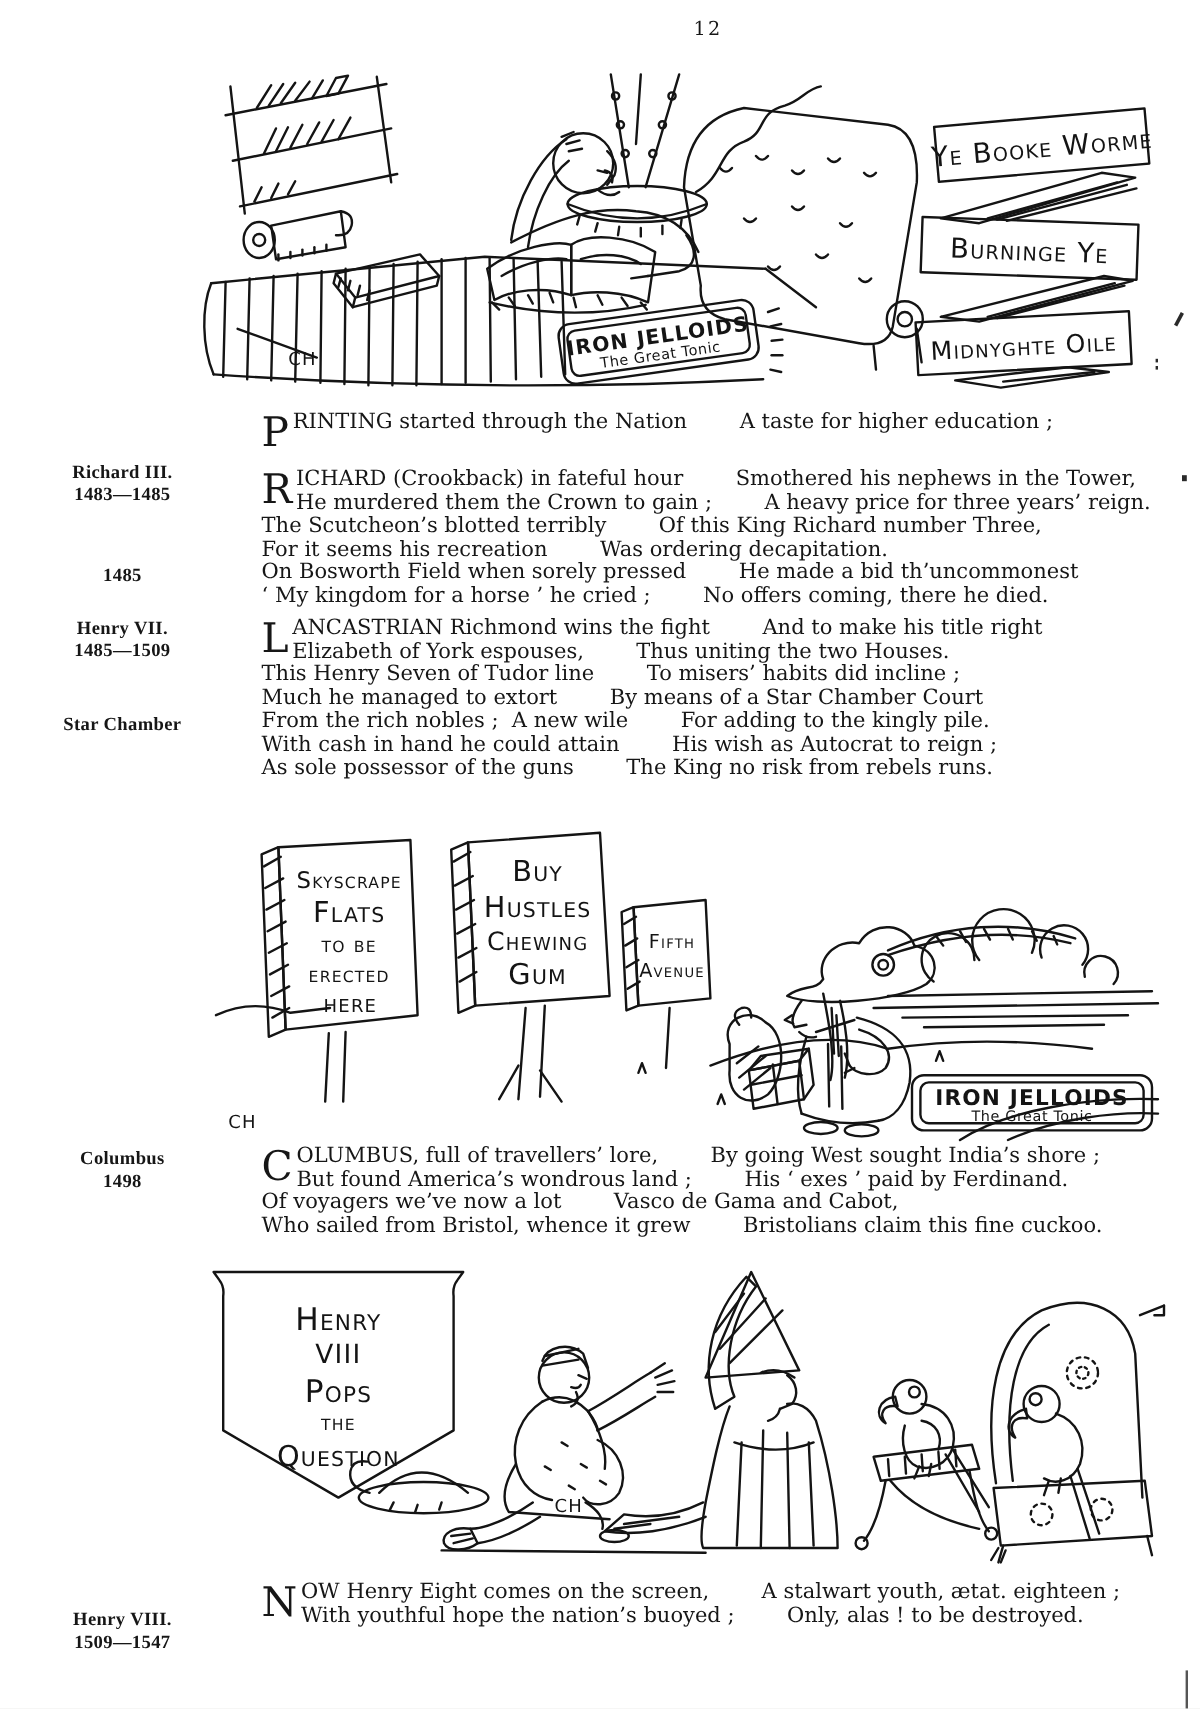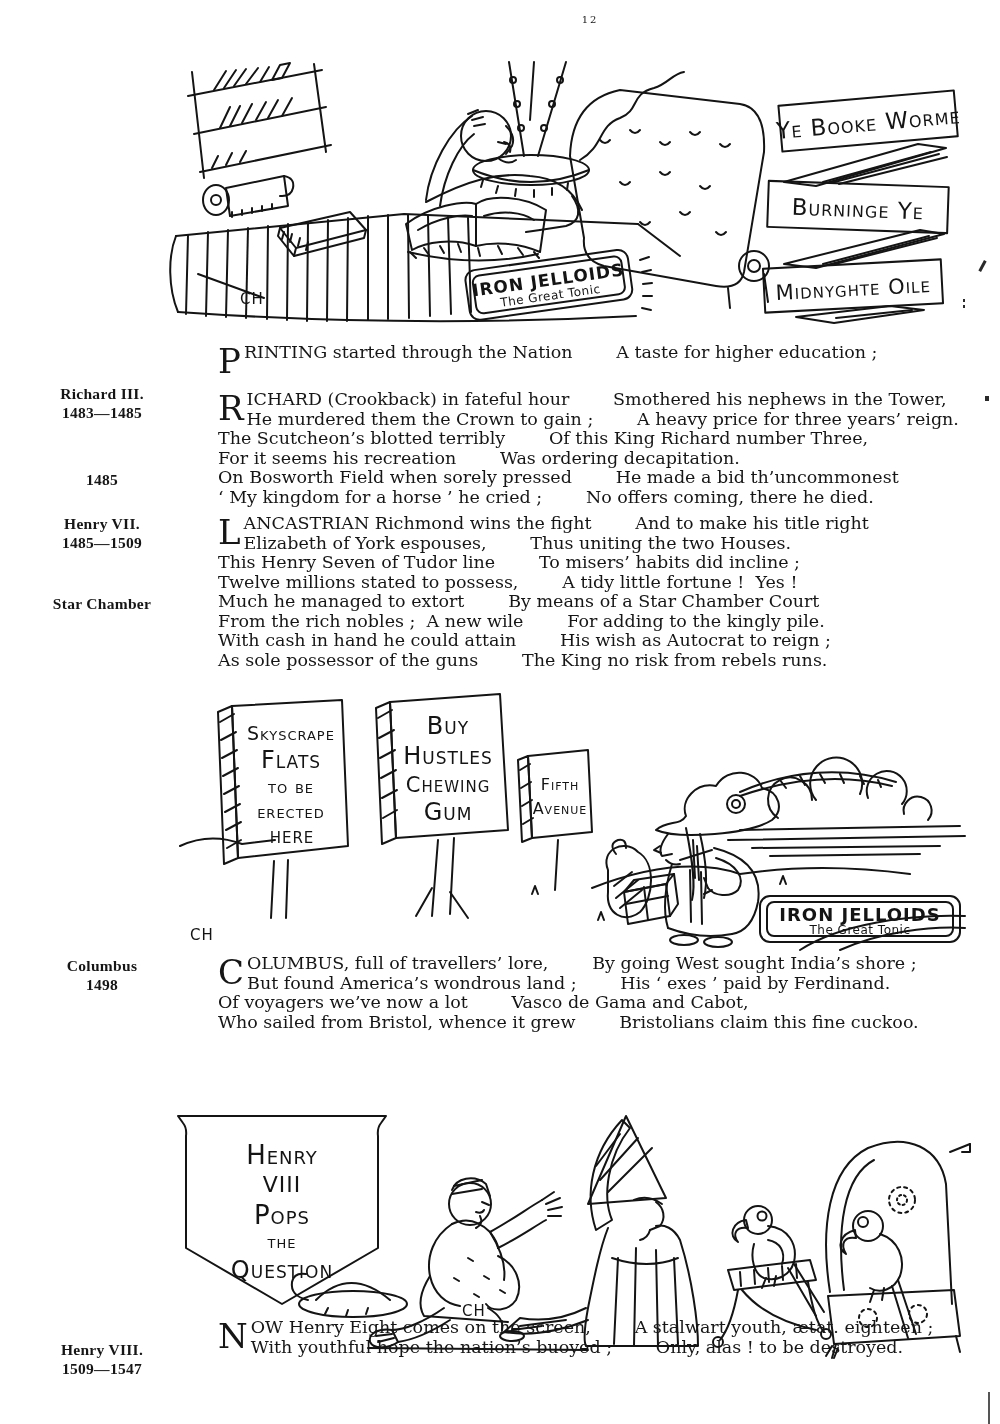--- a/index.html
+++ b/index.html
@@ -3,21 +3,21 @@
 <meta charset="utf-8">
 <style>
   html,body{margin:0;padding:0;background:#e8e8e4;}
   .page{
     position:relative;width:1000px;height:1424px;margin:0 auto;
     background:#ffffff;color:#161616;overflow:hidden;
     font-family:"DejaVu Serif", serif;
   }
   .pagenum{
     position:absolute;top:14px;left:540px;width:100px;text-align:center;
-    font-size:10px;letter-spacing:2px;
+    font-size:16px;letter-spacing:2px;
   }
   .margin-note{
     position:absolute;left:24px;width:156px;text-align:center;
     font-weight:bold;font-size:15.5px;line-height:19px;letter-spacing:.3px;font-family:Liberation Serif, serif;
   }
   .stanza{
     position:absolute;left:218px;width:756px;
     font-size:17.5px;line-height:19.5px;
   }
   .vline{white-space:pre;}
@@ -259,21 +259,20 @@
     <div class="vline">For it seems his recreation   Was ordering decapitation.</div>
     <div class="vline">On Bosworth Field when sorely pressed   He made a bid th’uncommonest</div>
     <div class="vline">‘ My kingdom for a horse ’ he cried ;   No offers coming, there he died.</div>
   </div>
 
   <div class="stanza" style="top:514px">
     <span class="dropcap">L</span>
     <div class="vline">ANCASTRIAN Richmond wins the fight   And to make his title right</div>
     <div class="vline">Elizabeth of York espouses,   Thus uniting the two Houses.</div>
     <div class="vline">This Henry Seven of Tudor line   To misers’ habits did incline ;</div>
-    <div class="vline">Twelve millions stated to possess,   A tidy little fortune !  Yes !</div>
     <div class="vline">Much he managed to extort   By means of a Star Chamber Court</div>
     <div class="vline">From the rich nobles ;  A new wile   For adding to the kingly pile.</div>
     <div class="vline">With cash in hand he could attain   His wish as Autocrat to reign ;</div>
     <div class="vline">As sole possessor of the guns   The King no risk from rebels runs.</div>
   </div>
 
   <div class="illo" style="left:180px;top:688px;width:785px;height:262px">
     <svg width="785" height="262" viewBox="0 0 785 262">
       <g stroke-width="1.8">
         <path d="M0,158 Q30,144 62,156 L95,152"></path>
@@ -403,21 +402,21 @@
   </div>
 
   <div class="stanza" style="top:954px">
     <span class="dropcap">C</span>
     <div class="vline">OLUMBUS, full of travellers’ lore,   By going West sought India’s shore ;</div>
     <div class="vline">But found America’s wondrous land ;   His ‘ exes ’ paid by Ferdinand.</div>
     <div class="vline">Of voyagers we’ve now a lot   Vasco de Gama and Cabot,</div>
     <div class="vline">Who sailed from Bristol, whence it grew   Bristolians claim this fine cuckoo.</div>
   </div>
 
-  <div class="illo" style="left:168px;top:1108px;width:812px;height:255px">
+  <div class="illo" style="left:168px;top:1052px;width:812px;height:255px">
     <svg width="812" height="255" viewBox="0 0 812 255">
 
       <g>
         <path d="M10,8 L218,8 L213,15 Q209,20 210,28 L210,140 L114,196 L18,140 L18,28 Q19,20 15,15 Z" stroke-width="3"></path>
         <text x="114" y="56" font-size="26">Henry</text>
         <text x="114" y="84" font-size="22" font-variant="normal">VIII</text>
         <text x="114" y="116" font-size="26">Pops</text>
         <text x="114" y="140" font-size="19">the</text>
         <text x="114" y="170" font-size="24">Question</text>
       </g>

